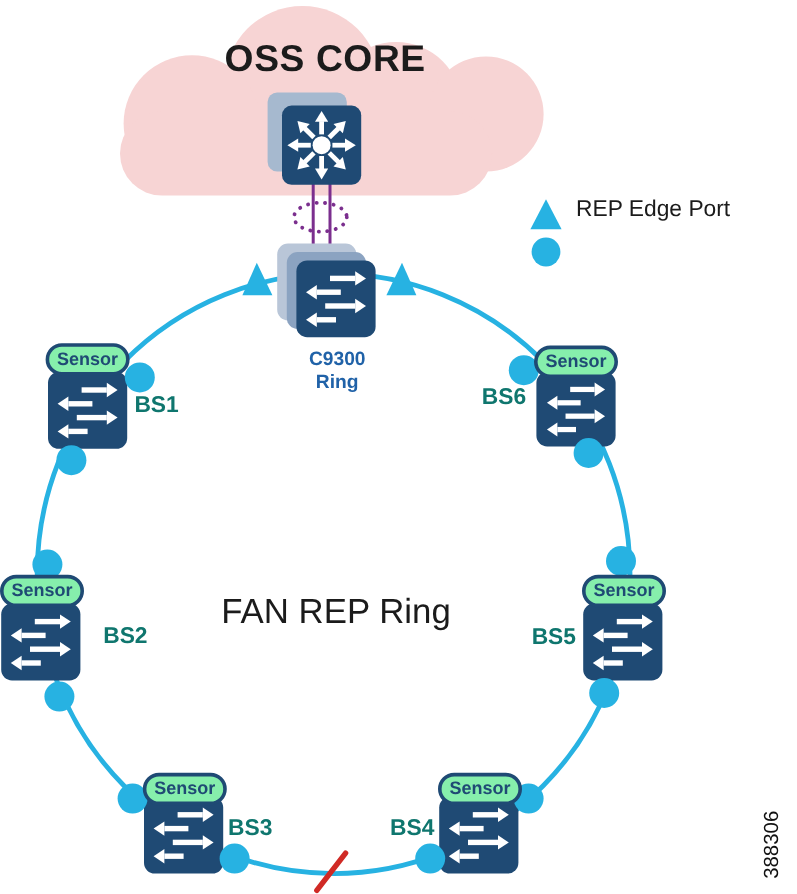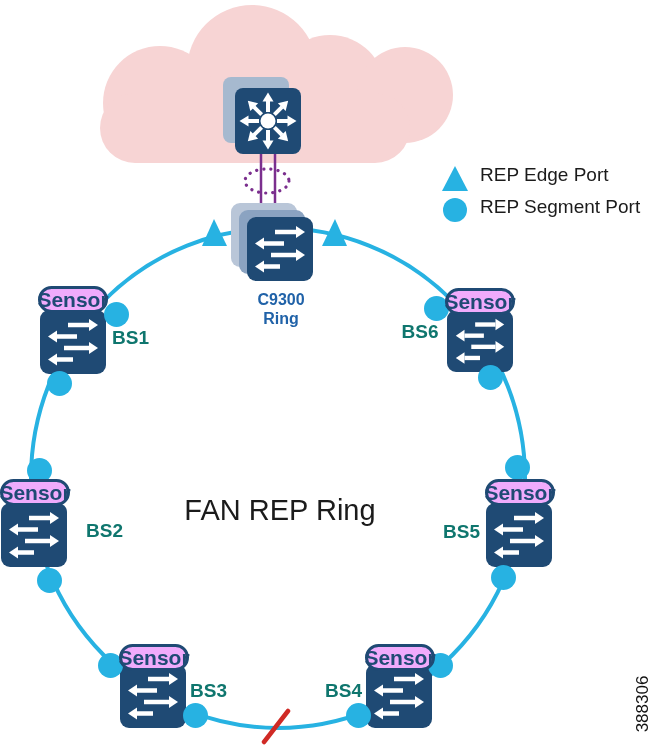--- a/index.html
+++ b/index.html
@@ -14,24 +14,24 @@
   .swbox svg{display:block;width:100%;height:100%;}
   .shadow1{width:66px;height:64px;background:#8ba3c1;border-radius:9px;z-index:2;}
   .shadow2{width:66px;height:64px;background:#b9c6d8;border-radius:9px;z-index:2;}
   .coreshadow{width:66px;height:66px;background:#a6b9cf;border-radius:8px;z-index:2;}
   .corebox{width:66px;height:66px;background:#1f4a74;border-radius:8px;z-index:2;}
   .corebox svg{display:block;width:100%;height:100%;}
   
   .dot{width:25px;height:25px;border-radius:50%;background:#27b2e2;z-index:3;}
   
   .badge{
-    box-sizing:border-box;width:70px;height:27px;background:#f0abfc;
+    box-sizing:border-box;width:70px;height:27px;background:#86efac;
     border:3px solid #1f4a74;border-radius:14px;color:#1f4a74;
     display:flex;align-items:center;justify-content:center;
-    font-size:21px;font-weight:600;z-index:4;
+    font-size:15px;font-weight:600;z-index:4;
   }
   
   .bs-label{font-size:19px;font-weight:600;color:#0f766e;z-index:4;line-height:22px;}
   .cloud-label{font-size:31px;font-weight:600;color:#1b1b1b;text-align:center;z-index:4;letter-spacing:0.5px;}
   .center-label{font-size:29px;font-weight:500;color:#1b1b1b;text-align:center;z-index:4;margin-top:18px;}
   .stack-label{font-size:16px;font-weight:600;color:#2062a8;text-align:center;z-index:4;line-height:19px;}
   .fig-num{z-index:4;display:flex;align-items:center;justify-content:center;}
   .fig-num span{transform:rotate(-90deg);white-space:nowrap;font-size:17px;color:#111;}
   
   .legend{z-index:4;display:flex;flex-direction:column;}
@@ -95,20 +95,21 @@
     <ellipse cx="267" cy="181" rx="22" ry="12" fill="none" stroke="#7b2f8e" stroke-width="3.2" stroke-dasharray="0.1 7" stroke-linecap="round"></ellipse>
 
     <ellipse cx="278" cy="478" rx="247" ry="250" fill="none" stroke="#27b2e2" stroke-width="4"></ellipse>
 
     <polygon points="214,219 202,246 227,246" fill="#27b2e2"></polygon>
     <polygon points="335,219 322,246 347,246" fill="#27b2e2"></polygon>
 
     <line x1="264" y1="742" x2="288" y2="711" stroke="#d02a25" stroke-width="4.5" stroke-linecap="round"></line>
   </svg>
 
+  <div class="cloud-label abs" style="left:161px;top:31px;width:220px">OSS CORE</div>
 
   <div class="coreshadow abs" style="left:223px;top:77px"></div>
   <div class="corebox abs" style="left:235px;top:88px">
     <svg viewBox="0 0 66 66">
         <use href="#sym-router"></use>
       </svg>
   </div>
 
   <div class="shadow2 abs" style="left:231px;top:203px"></div>
   <div class="shadow1 abs" style="left:239px;top:210px"></div>
@@ -189,21 +190,20 @@
     <div class="legend-row">
       <svg width="30" height="28" viewBox="0 0 30 28">
         <polygon points="15,2 2,27 28,27" fill="#27b2e2"></polygon>
       </svg>
       <span>REP Edge Port</span>
     </div>
     <div class="legend-row">
       <svg width="30" height="28" viewBox="0 0 30 28">
         <circle cx="15" cy="14" r="12" fill="#27b2e2"></circle>
       </svg>
-      <span>REP Segment Port</span>
     </div>
   </div>
 
   <div class="fig-num abs" style="left:628px;top:664px;width:30px;height:80px">
     <span>388306</span>
   </div>
 
 </div>
 
 </body></html>

